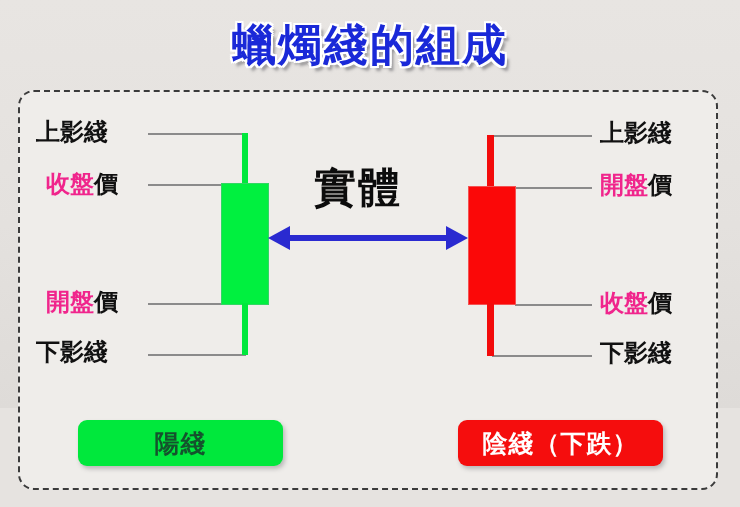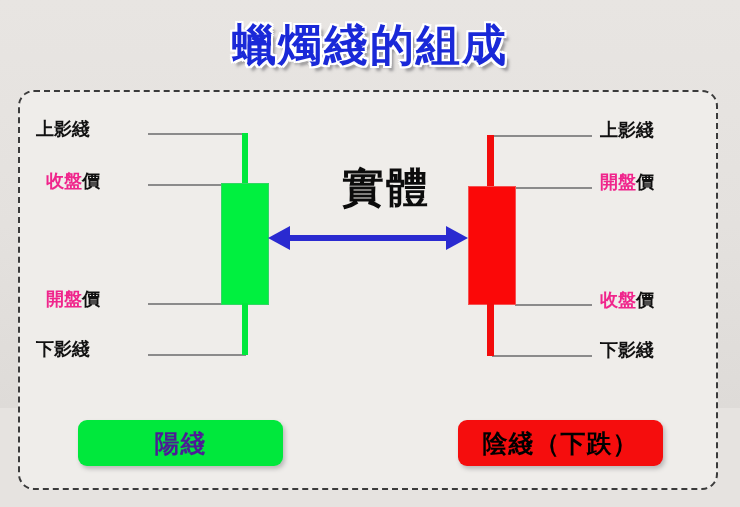--- a/index.html
+++ b/index.html
@@ -85,21 +85,21 @@
   #lead-l4 { left: 148px; top: 354px; width: 98px; }
 
   #lead-r1 { left: 492px; top: 135px; width: 100px; }
   #lead-r2 { left: 515px; top: 187px; width: 77px; }
   #lead-r3 { left: 515px; top: 304px; width: 77px; }
   #lead-r4 { left: 492px; top: 355px; width: 100px; }
 
   
   .label {
     position: absolute;
-    font-size: 18px;
+    font-size: 24px;
     font-weight: 700;
     color: #111111;
     white-space: nowrap;
     line-height: 1;
     font-family: "DejaVu Sans", "Liberation Sans", sans-serif;
   }
   .label .pink { color: #f0258c; font-family: Liberation Mono, monospace; }
   .label.right { text-align: right; }
 
   #lbl-l-upper  { left: 36px;  top: 120px; }
@@ -108,21 +108,21 @@
   #lbl-l-lower  { left: 36px;  top: 340px; }
 
   #lbl-r-upper  { left: 600px; top: 121px; }
   #lbl-r-open   { left: 600px; top: 173px; }
   #lbl-r-close  { left: 600px; top: 291px; }
   #lbl-r-lower  { left: 600px; top: 341px; }
 
   
   #body-label {
     position: absolute;
-    left: 316px; top: 160px;
+    left: 288px; top: 160px;
     width: 140px;
     text-align: center;
     font-size: 42px;
     font-weight: 700;
     color: #0c0c0c;
     letter-spacing: 2px;
     font-family: "DejaVu Sans", "Liberation Sans", sans-serif;
     white-space: nowrap;
   }
   #body-arrow {
@@ -145,26 +145,26 @@
     white-space: nowrap;
     box-shadow: 2px 3px 4px rgba(90,90,95,0.35);
     font-family: "DejaVu Sans", "Liberation Sans", sans-serif;
   }
   #badge-bull {
     left: 78px; top: 420px;
     width: 205px; height: 46px;
     background: #00e83c;
     color: #121212;
   }
-  #badge-bull .accent { color: #4c1d95; }
+  #badge-bull .accent { color: #14532d; }
   #badge-bear {
     left: 458px; top: 420px;
     width: 205px; height: 46px;
     background: #f50d0d;
-    color: #000000;
+    color: #ffffff;
   }
 </style>
 </head>
 <body>
 
 <div id="stage">
 
   <div class="title">蠟燭綫的組成</div>
 
   <div class="panel"></div>

